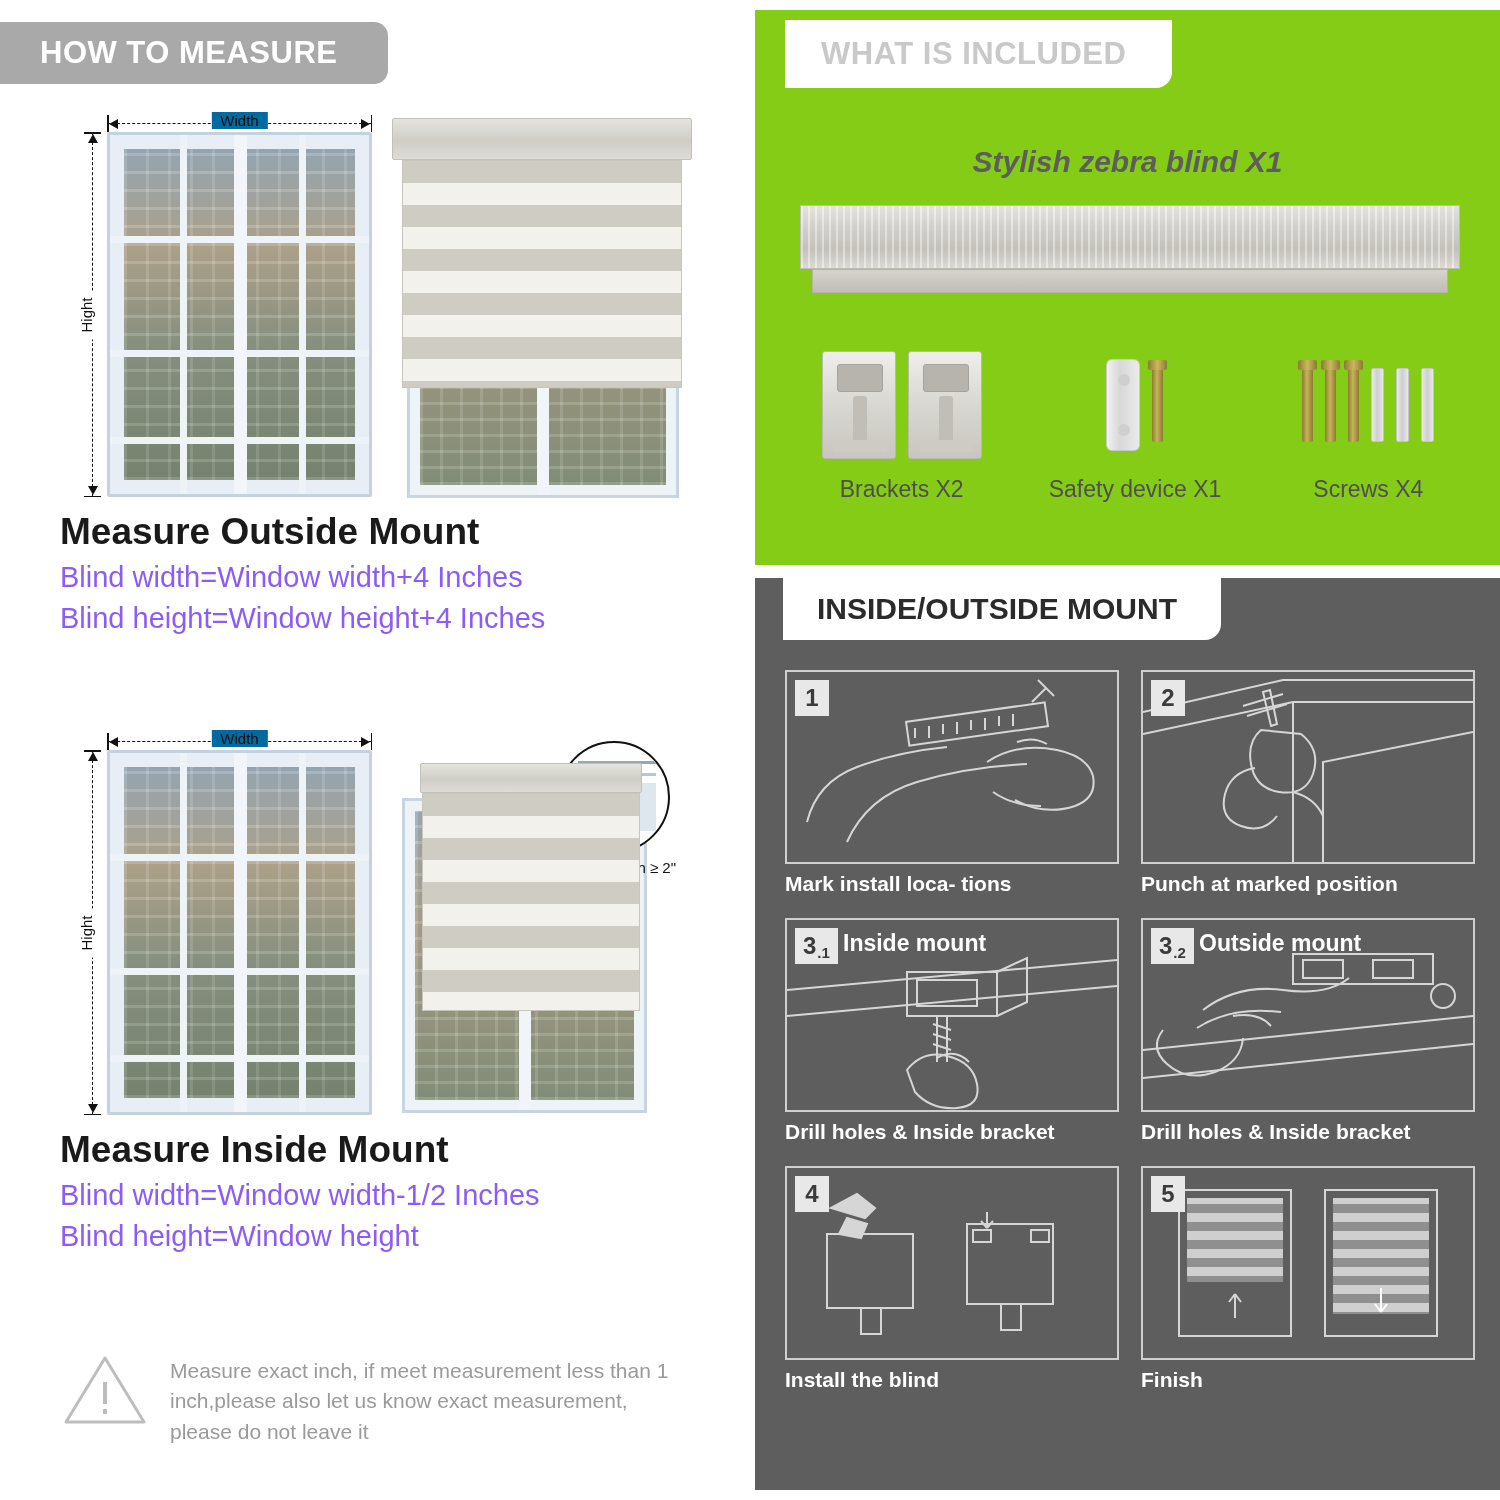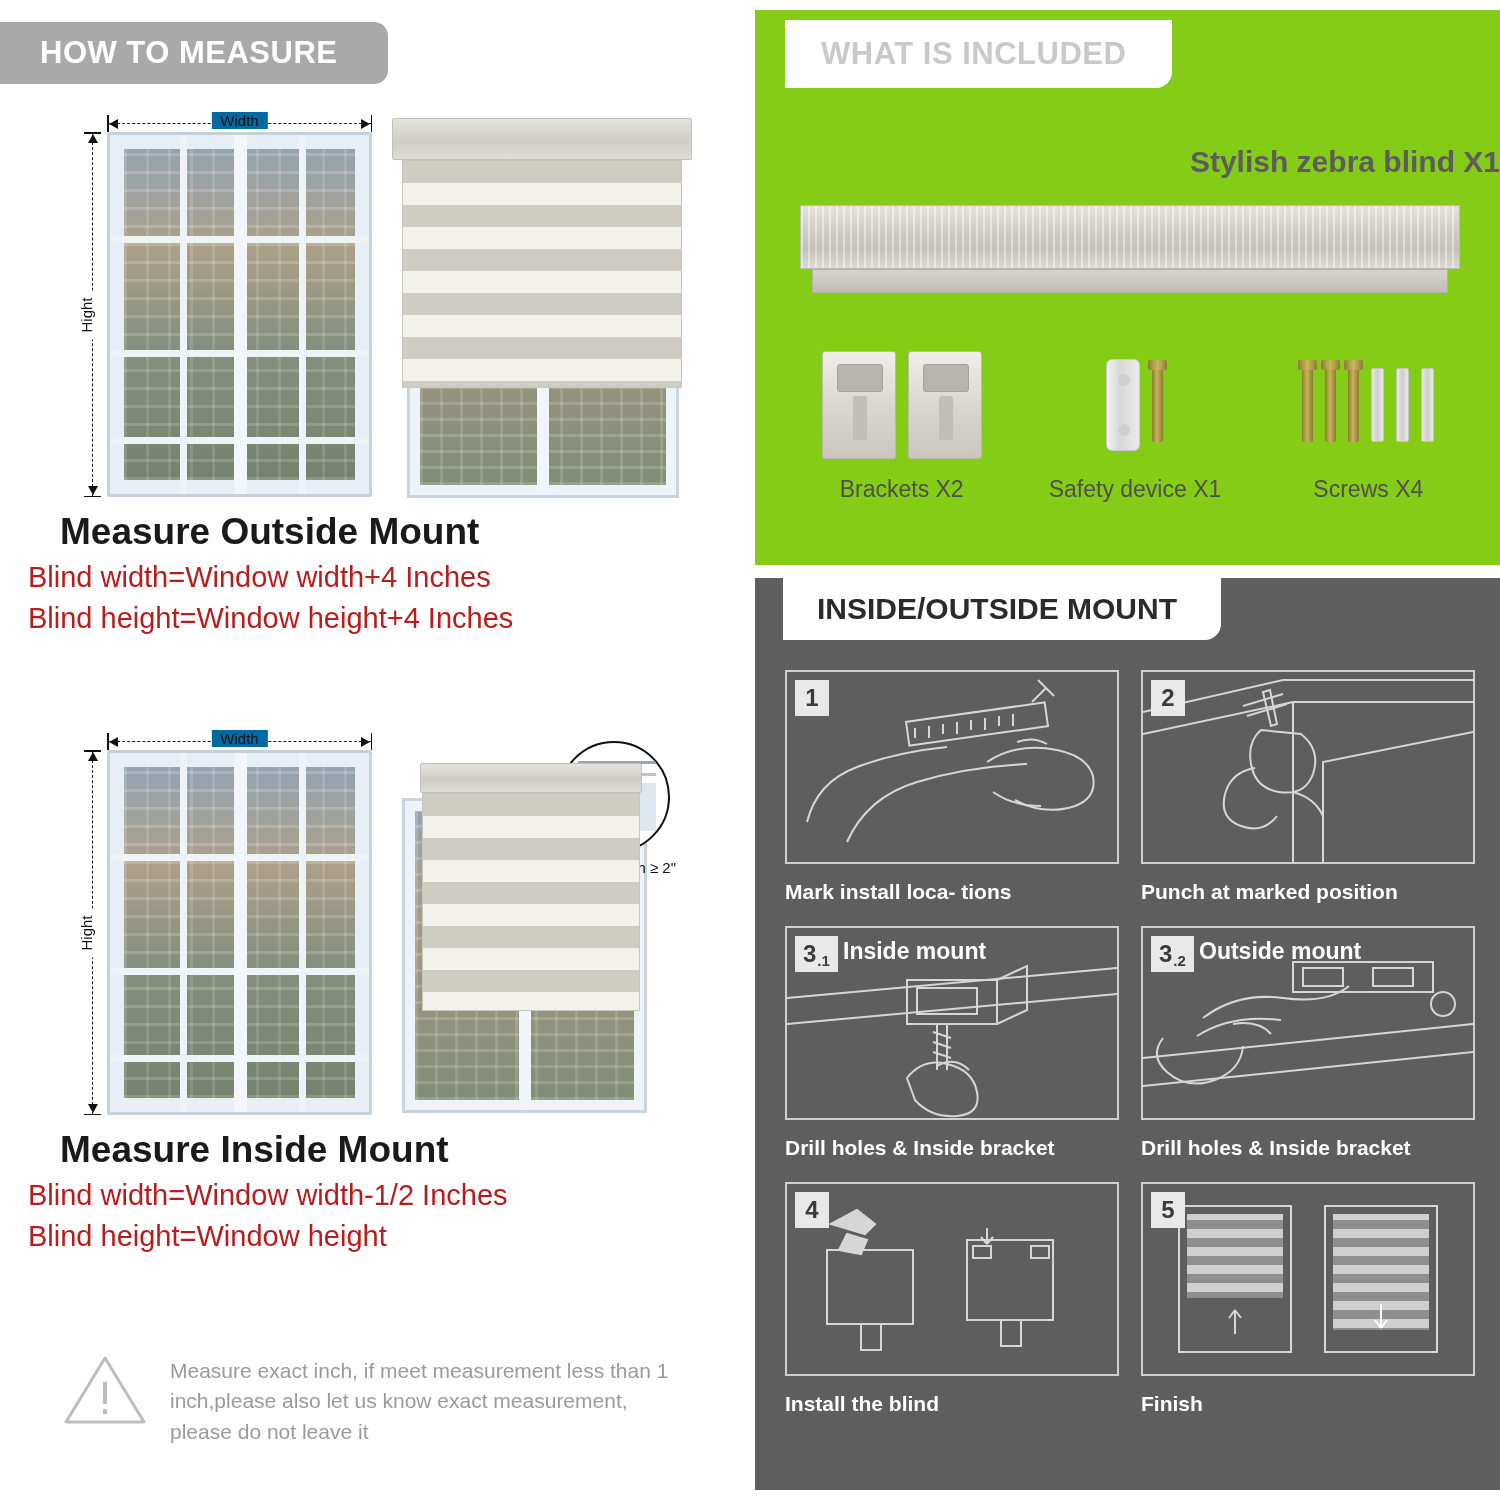--- a/index.html
+++ b/index.html
@@ -172,22 +172,22 @@
   .depth-label {
     position:absolute; right:-14px; top:96px;
     font-size:15px; color:#111; white-space:nowrap;
   }
 
   .mb-title {
     margin-left: 60px; margin-top: 16px;
     font-size: 37px; font-weight: bold; color: #1a1a1a;
   }
   .mb-line {
-    margin-left: 28px; margin-top: 8px;
-    font-size: 29px; color: #b91c1c;
+    margin-left: 60px; margin-top: 8px;
+    font-size: 29px; color: #8b5cf6;
   }
 
   .note {
     position:absolute; left: 62px; top: 1352px;
     width: 620px; display:flex; gap: 22px; align-items:flex-start;justify-content:flex-end;
   }
   .warn-tri { width: 86px; height: 76px; flex: none; position:relative; }
   .note-text { font-size: 21px; line-height: 1.45; color: #9a9a9a; padding-top: 4px;}
 
   .divider {
@@ -206,21 +206,21 @@
   .tab-white {
     position:absolute; left: 30px; top: 10px;
     background: #ffffff;
     border-radius: 0 0 16px 0;
     padding: 16px 46px 16px 36px;
     font-size: 31px; font-weight: bold; color: #c9c9c9;
     letter-spacing: .5px;
   }
   .inc-title {
     position:absolute; top: 135px; left:0; width:100%;
-    text-align:right; font-size: 30px; font-weight: bold; color: #5d5d5d;
+    text-align:center; font-size: 30px; font-weight: bold; color: #5d5d5d; font-style: italic;
   }
   .blind-bar {
     position:absolute; left: 45px; top: 195px; width: 660px; height: 96px;
   }
   .blind-bar .tube {
     position:absolute; left:0; top:0; width:660px; height:64px;
     background: linear-gradient(180deg,#eceae5 0%,#d8d6d0 35%,#c9c7c0 70%,#e3e1db 100%);
     border:1px solid #bdbbb4;
   }
   .blind-bar .tube::after{
@@ -315,21 +315,21 @@
     font-size: 24px; font-weight: bold;
     display:flex; align-items:center; justify-content:center;
     z-index: 5;
   }
   .step-badge .sub { font-size: 15px; margin-left:1px; align-self:flex-end; margin-bottom:3px; }
   .step-inline-title {
     position:absolute; left: 56px; top: 10px;
     color: #ffffff; font-size: 23px; font-weight: bold; z-index:5;
   }
   .step-caption {
-    margin-top: 16px;
+    margin-top: 8px;
     color: #ffffff; font-size: 21px; font-weight: bold;
   }
   .sketch { position:absolute; inset:0; }
 </style>
 </head>
 <body>
 
 <div class="page">
 
   <div class="left-col">

